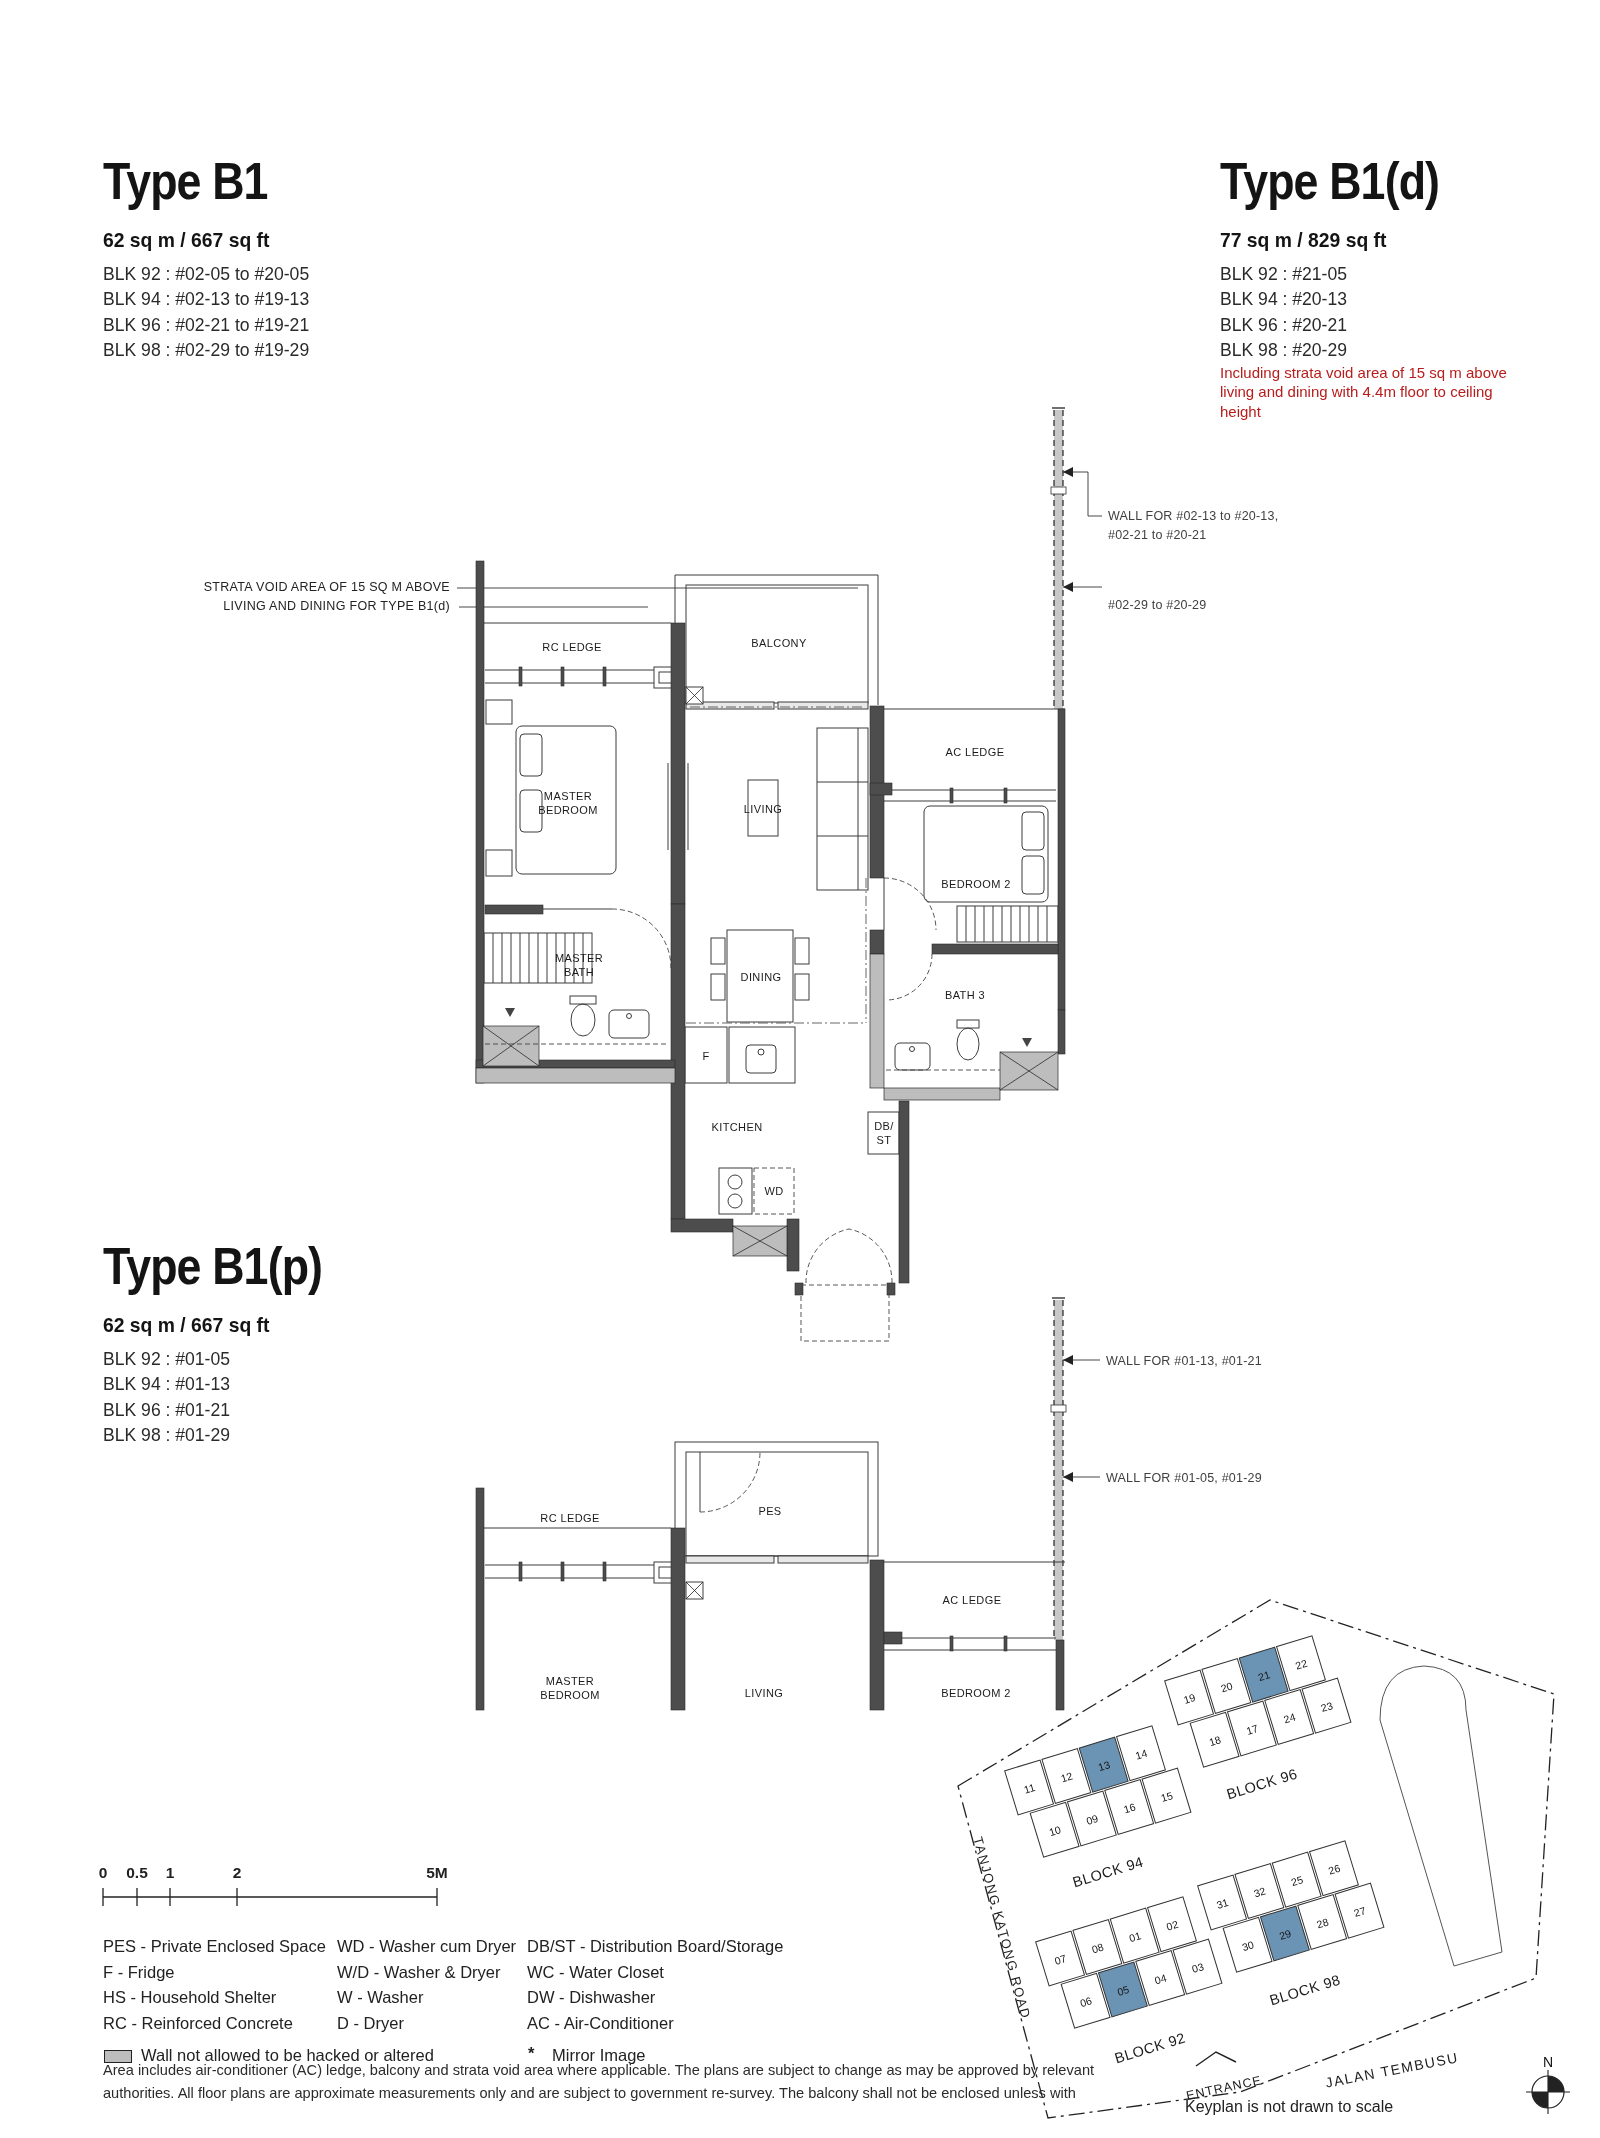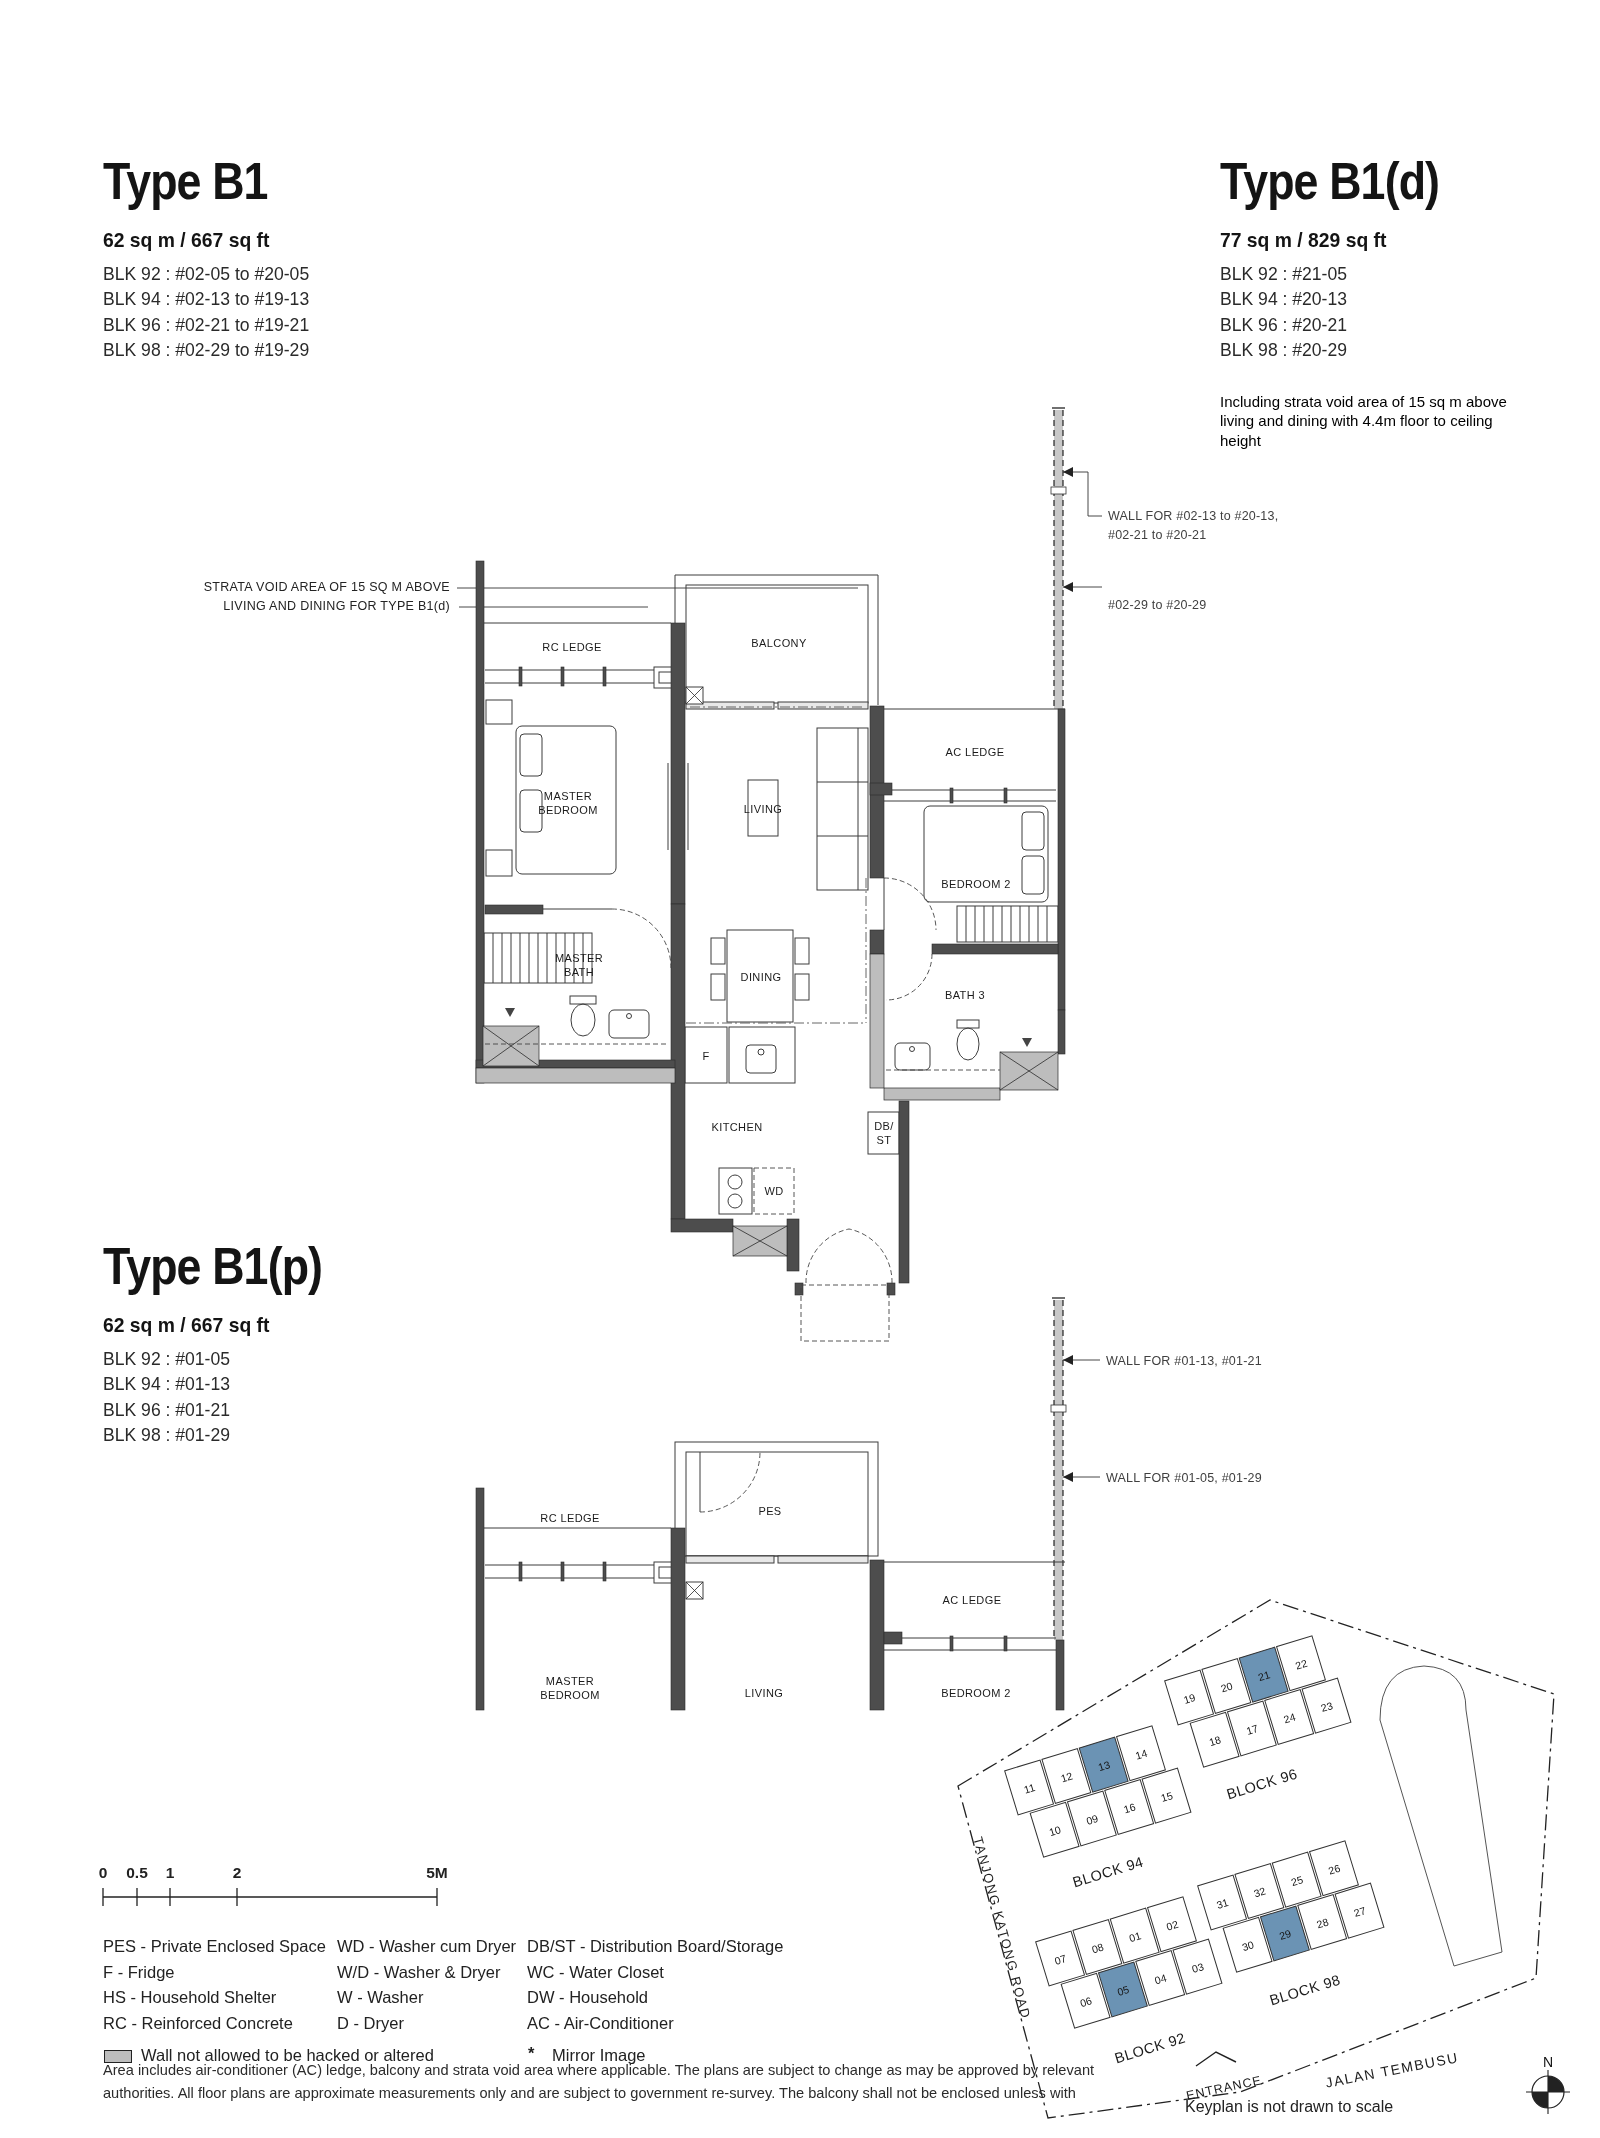--- a/index.html
+++ b/index.html
@@ -8,21 +8,21 @@
   .abs{position:absolute;}
   .serif-title{font-family:"Liberation Serif",serif;font-size:58px;font-weight:400;
                color:#252525;letter-spacing:1px;}
   .spec{position:absolute;}
   .spec h2{margin:0;font-size:52px;line-height:50px;font-weight:700;letter-spacing:-1px;
            color:#141414;transform:scaleX(.86);transform-origin:left;white-space:nowrap;}
   .spec .area{margin-top:22px;font-size:21px;font-weight:700;color:#141414;
               transform:scaleX(.92);transform-origin:left;white-space:nowrap;}
   .spec .blk{margin-top:9px;transform:scaleX(.95);transform-origin:left;}
   .spec .blk div{font-size:18.5px;line-height:25.4px;color:#2a2a2a;white-space:nowrap;}
-  .spec .note{margin-top:29px;width:296px;font-size:15px;line-height:19.5px;color:#000000;}
+  .spec .note{width:296px;font-size:15px;line-height:19.5px;color:#b91c1c;}
   .plan-label{position:absolute;transform:translate(-50%,-50%);font-size:11px;
               letter-spacing:.4px;color:#1b1b1b;text-align:center;white-space:pre-line;
               line-height:1.3;}
   .ann{position:absolute;font-size:12.5px;letter-spacing:.2px;color:#404040;
        white-space:pre-line;line-height:1.55;}
   .strata{position:absolute;left:150px;top:578px;width:300px;text-align:right;
           font-size:12.5px;line-height:19px;letter-spacing:.3px;color:#232323;
           white-space:pre-line;}
   .sb-label{position:absolute;transform:translateX(-50%);font-size:15.5px;color:#222;
             font-weight:700;}
@@ -314,21 +314,21 @@
   </div>
   <div class="leg-col" style="left:337px;">
     <div>WD - Washer cum Dryer</div>
     <div>W/D - Washer &amp; Dryer</div>
     <div>W - Washer</div>
     <div>D - Dryer</div>
   </div>
   <div class="leg-col" style="left:527px;">
     <div>DB/ST - Distribution Board/Storage</div>
     <div>WC - Water Closet</div>
-    <div>DW - Household</div>
+    <div>DW - Dishwasher</div>
     <div>AC - Air-Conditioner</div>
   </div>
   <div class="swatch"></div>
   <div class="leg-note" style="left:141px;top:2046px;text-align:center;">Wall not allowed to be hacked or altered</div>
   <div class="leg-note" style="left:528px;top:2044px;font-weight:700;">*</div>
   <div class="leg-note" style="left:552px;top:2046px;">Mirror Image</div>
 
   <div class="disc-line" style="top:2060px;text-align:center;">Area includes air-conditioner (AC) ledge, balcony and strata void area where applicable. The plans are subject to change as may be approved by relevant</div>
   <div class="disc-line" style="top:2083px;">authorities. All floor plans are approximate measurements only and are subject to government re-survey. The balcony shall not be enclosed unless with</div>
 

